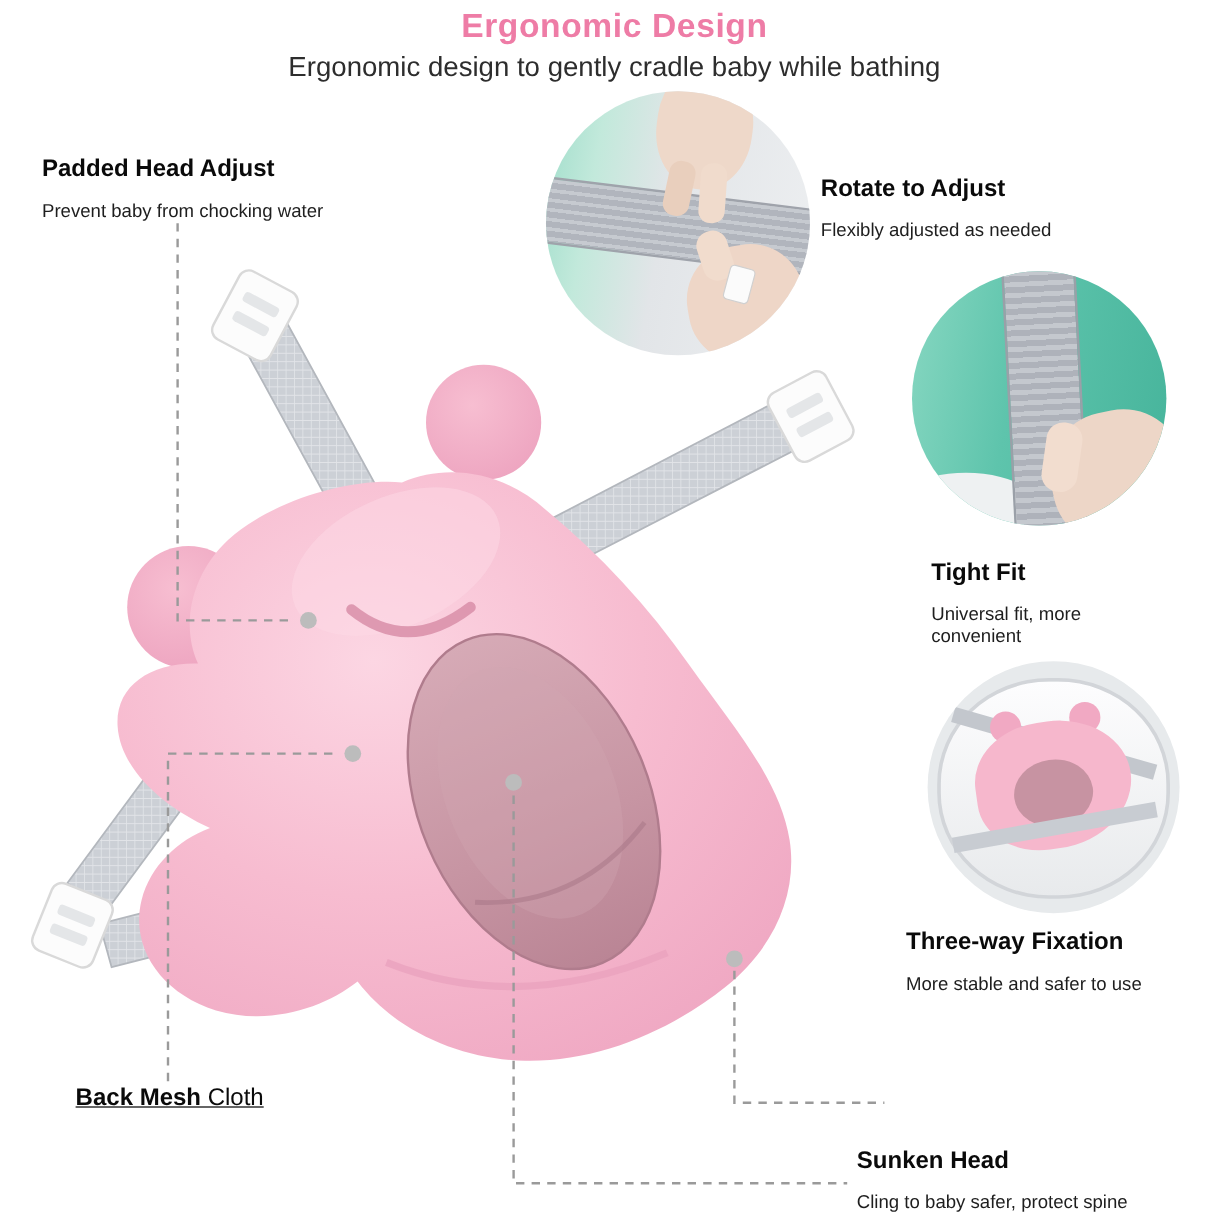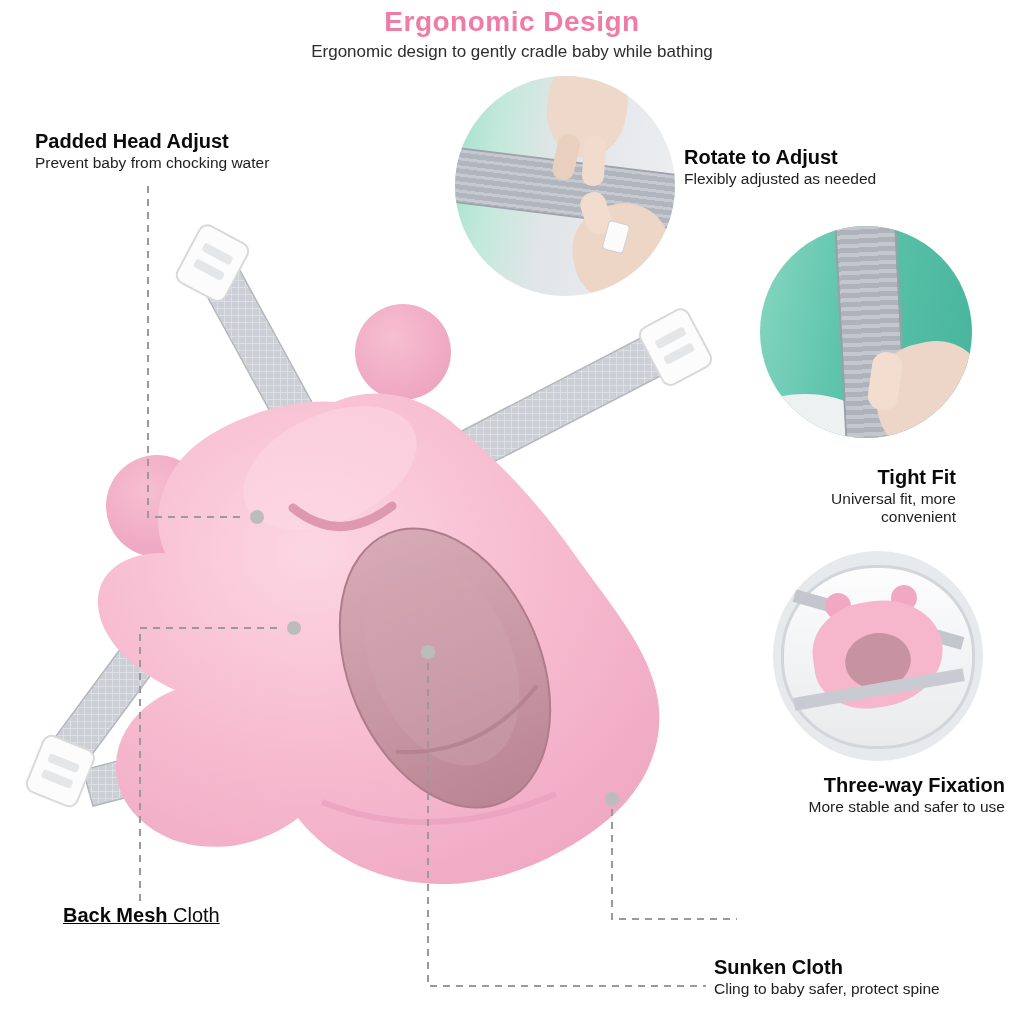--- a/index.html
+++ b/index.html
@@ -3,27 +3,27 @@
 <meta charset="utf-8">
 <style>
   * { margin:0; padding:0; box-sizing:border-box; }
   html, body { width:1024px; height:1024px; background:#ffffff; font-family:"Liberation Sans", sans-serif; }
   .canvas { position:relative; width:1024px; height:1024px; background:#ffffff; overflow:hidden;padding-left:22px; }
   .scene { position:absolute; left:0; top:0; width:1024px; height:1024px; }
 
   .title { position:absolute; top:6px; left:0; width:100%; text-align:center;
            font-size:28px; font-weight:bold; color:#ee7ca6; letter-spacing:0.5px; }
   .subtitle { position:absolute; top:42px; left:0; width:100%; text-align:center;
-              font-size:17px; color:#2d2d2d; }
+              font-size:23px; color:#2d2d2d; }
 
   .callout { position:absolute; }
   .callout .c-title { font-size:20px; font-weight:bold; color:#0a0a0a; }
-  .callout .c-desc  { font-size:15.5px; color:#1e1e1e; margin-top:1px; }
+  .callout .c-desc  { font-size:15.5px; color:#1e1e1e; margin-top:15px; }
   .callout .c-reg   { font-size:20px; font-weight:normal; color:#0a0a0a; }
-  .center { text-align:right; }
+  .center { text-align:left; }
 
   .inset { position:absolute; border-radius:50%; overflow:hidden; }
   .inset > div { position:absolute; }
 
   
   #inset-rotate { left:455px; top:76px; width:220px; height:220px;
     background:linear-gradient(100deg,#9eddca 0%,#c2e9db 20%,#e2e5e8 45%,#edeff1 100%); }
   .i1-strap { left:-15px; top:85px; width:260px; height:56px; transform:rotate(7deg);
     background:repeating-linear-gradient(180deg,#c6cad0 0 3px,#b1b5bd 3px 8px);
     border-top:2px solid #9fa3ab; border-bottom:2px solid #9fa3ab; }
@@ -195,21 +195,21 @@
     <div class="c-desc">Universal fit, more convenient</div>
   </div>
 
   <div class="callout center" style="left:755px; top:774px; width:250px;">
     <div class="c-title">Three-way Fixation</div>
     <div class="c-desc">More stable and safer to use</div>
   </div>
 
 
   <div class="callout" style="left:714px; top:956px;">
-    <div class="c-title">Sunken Cloth</div>
+    <div class="c-title">Sunken Head</div>
     <div class="c-desc">Cling to baby safer, protect spine</div>
   </div>
 
   <div class="callout" style="left:63px; top:904px;text-decoration:underline;">
     <span class="c-title">Back Mesh</span><span class="c-reg"> Cloth</span>
   </div>
 
 </div>
 
 </body></html>

